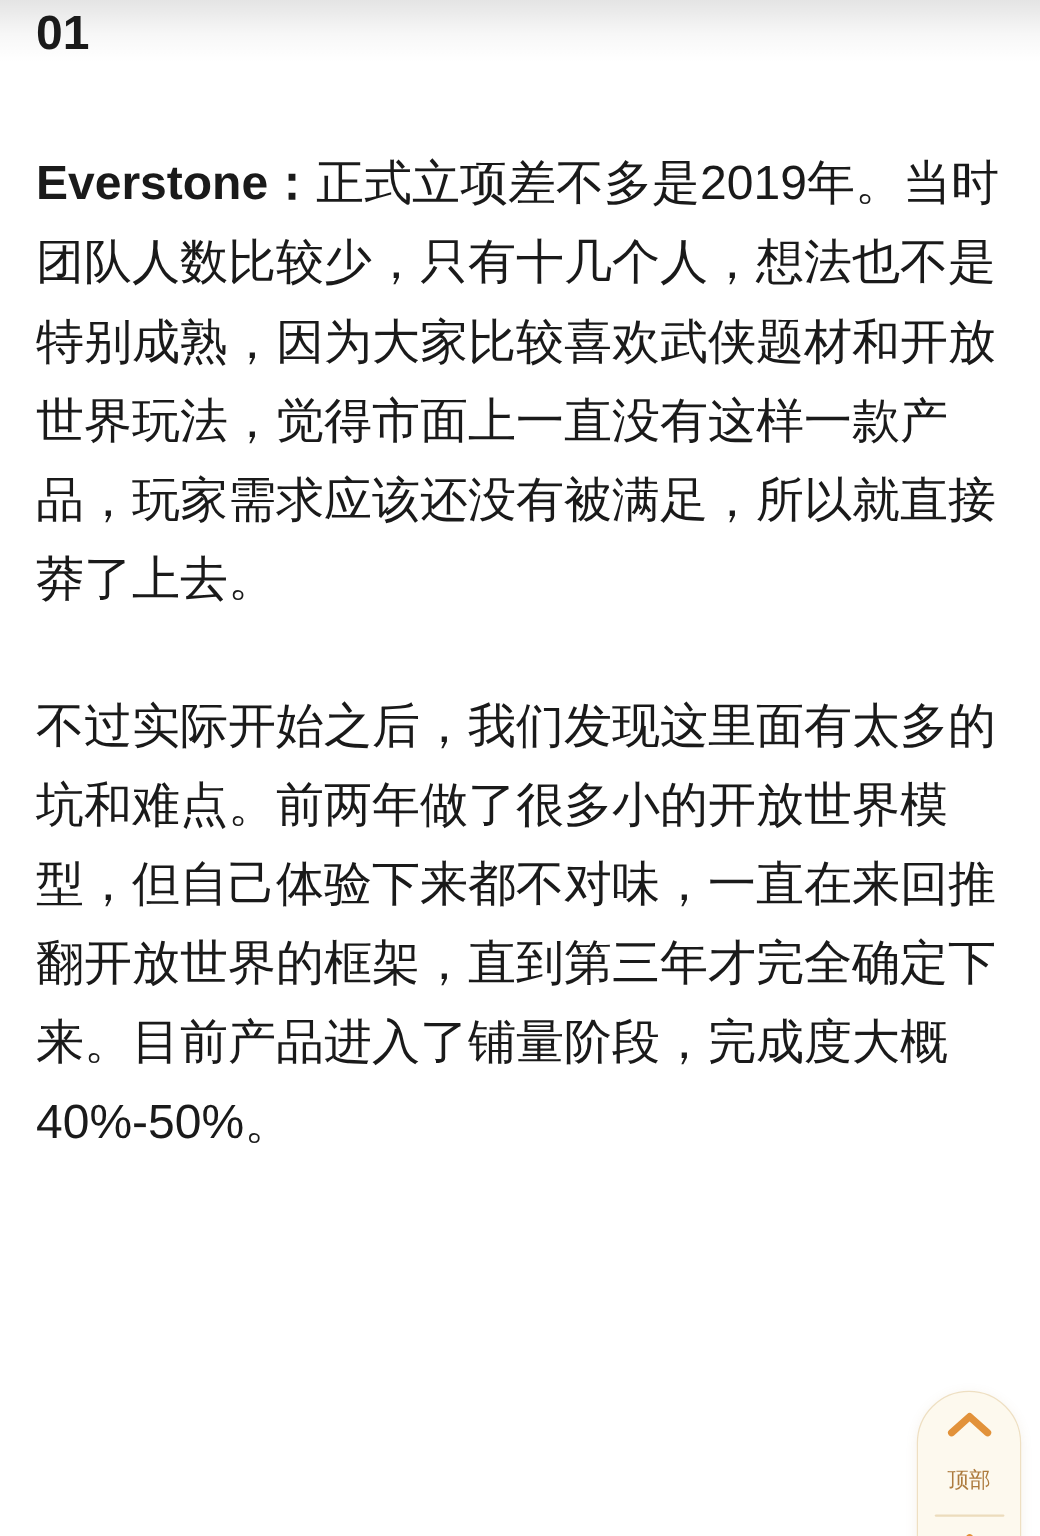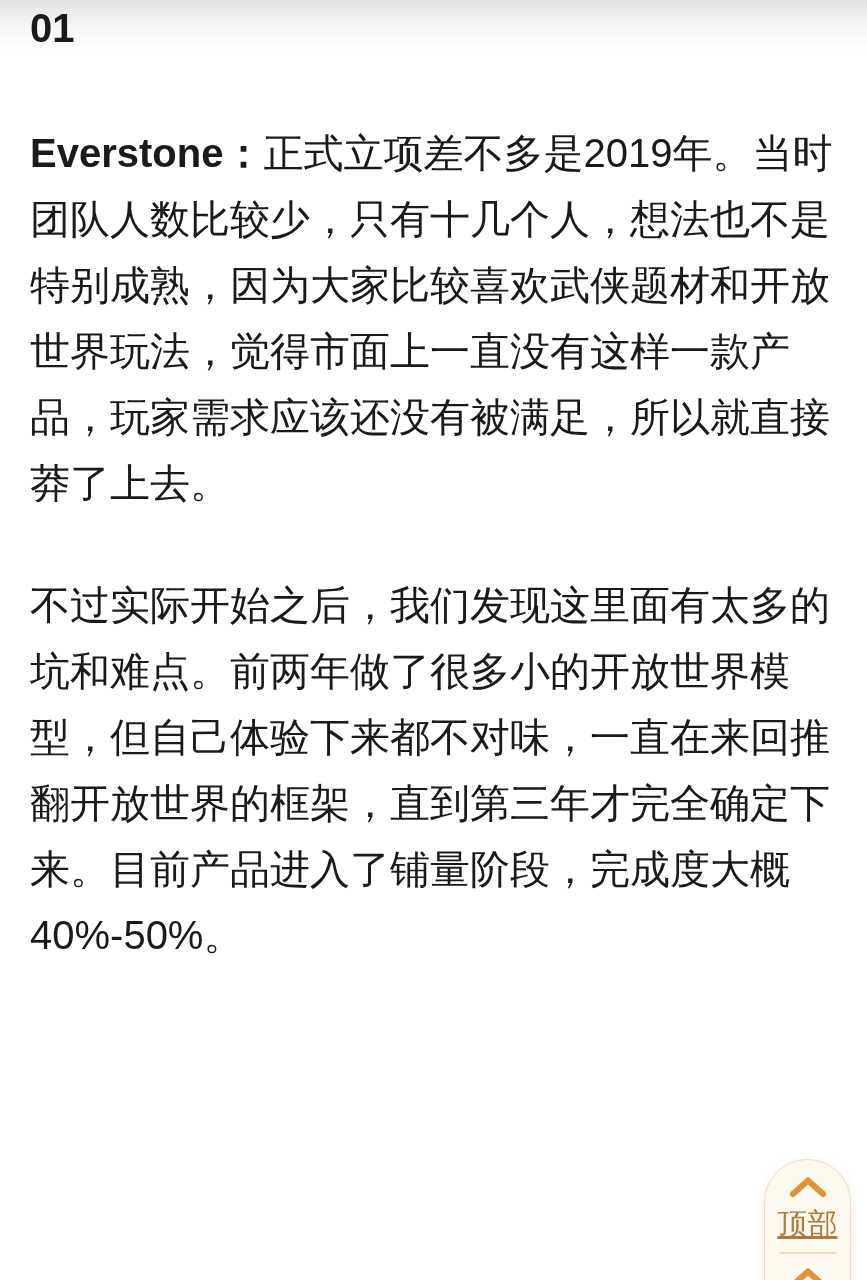--- a/index.html
+++ b/index.html
@@ -79,25 +79,24 @@
     margin: 0;
     cursor: pointer;
     font-family: inherit;
   }
   .chev {
     display: block;
     margin: 0 auto;
   }
   .sw-label {
     display: block;
-    margin-top: 13px;
-    font-size: 30px;
+    margin-top: 23px;
+    font-size: 18px;
     line-height: 25px;
     color: var(--widget-label, #ad7b3e);
-    text-decoration: underline;
   }
   .sw-divider {
     width: 58px;
     height: 2px;
     background: var(--widget-divider, #ecdcbc);
     margin: 16px auto 0 auto;
     border-radius: 1px;
   }
   .sw-btn.second {
     margin-top: 13px;

